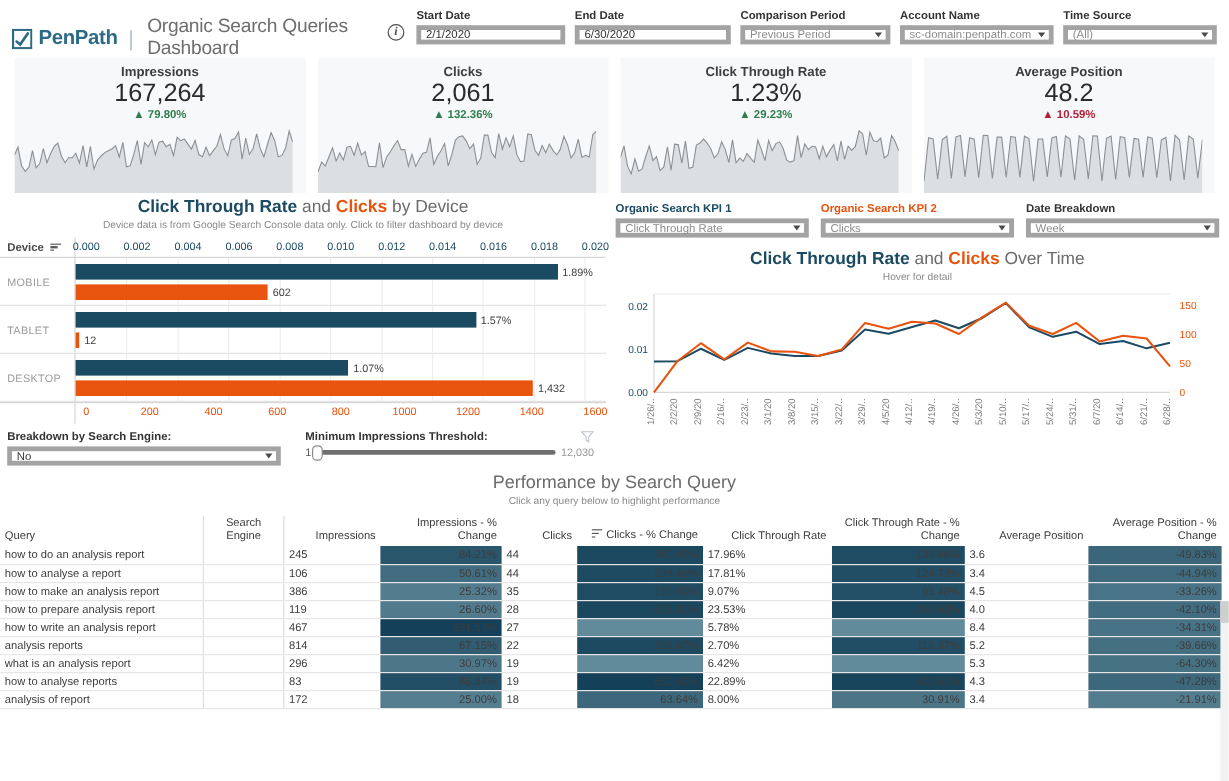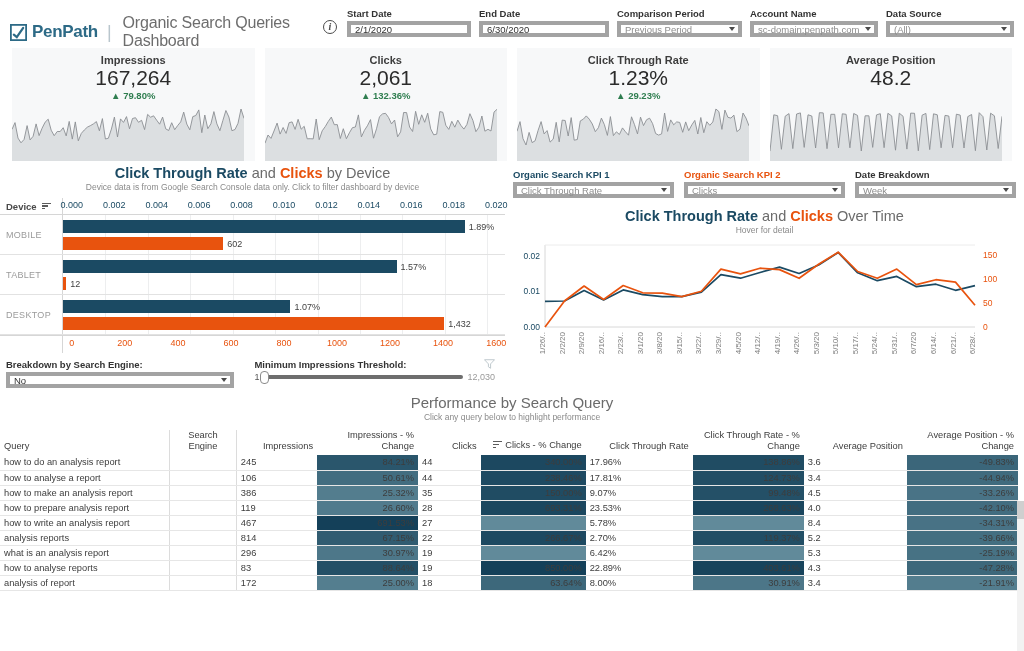--- a/index.html
+++ b/index.html
@@ -149,21 +149,21 @@
         </div>
       </div>
       <div class="filter" style="width:128px">
         <div class="filter-label">Account Name</div>
         <div class="filter-box muted">
           <span>sc-domain:penpath.com</span>
           <i class="caret"></i>
         </div>
       </div>
       <div class="filter" style="width:128px">
-        <div class="filter-label">Data Source</div>
+        <div class="filter-label">Time Source</div>
         <div class="filter-box muted">
           <span>(All)</span>
           <i class="caret"></i>
         </div>
       </div>
     </div>
   </div>
 
   <div class="kpi-row" id="kpi-row">
       <div class="kpi-card">
@@ -189,20 +189,21 @@
         <div class="kpi-value">1.23%</div>
         <div class="kpi-delta up"><span>▲</span> 29.23%</div>
         <svg class="spark" viewBox="0 0 232 56" preserveAspectRatio="none">
           <path d="M0.0 26.3 L3.0 16.6 L6.0 33.7 L9.0 40.0 L12.1 27.4 L15.1 37.6 L18.1 35.8 L21.1 25.4 L24.1 16.6 L27.1 28.9 L30.1 25.6 L33.1 37.1 L36.2 34.1 L39.2 17.3 L42.2 36.9 L45.2 15.1 L48.2 15.5 L51.2 31.0 L54.2 12.6 L57.2 35.2 L60.3 34.5 L63.3 15.9 L66.3 14.2 L69.3 10.9 L72.3 14.2 L75.3 19.0 L78.3 26.7 L81.4 22.7 L84.4 13.1 L87.4 19.7 L90.4 30.4 L93.4 11.6 L96.4 30.6 L99.4 26.8 L102.4 29.5 L105.5 22.9 L108.5 26.8 L111.5 30.2 L114.5 11.8 L117.5 19.7 L120.5 28.9 L123.5 12.1 L126.5 20.6 L129.6 14.7 L132.6 13.2 L135.6 18.6 L138.6 28.5 L141.6 30.1 L144.6 28.9 L147.6 8.0 L150.6 26.4 L153.7 14.9 L156.7 19.8 L159.7 16.9 L162.7 17.4 L165.7 27.3 L168.7 16.9 L171.7 25.7 L174.8 19.9 L177.8 15.4 L180.8 29.0 L183.8 12.5 L186.8 27.7 L189.8 16.7 L192.8 20.3 L195.8 17.0 L198.9 4.0 L201.9 6.6 L204.9 24.4 L207.9 5.1 L210.9 12.3 L213.9 13.1 L216.9 10.1 L219.9 26.6 L223.0 24.2 L226.0 8.0 L229.0 13.1 L232.0 20.9 L232 56 L0 56 Z" fill="#dcdfe1"></path>
           <path d="M0.0 26.3 L3.0 16.6 L6.0 33.7 L9.0 40.0 L12.1 27.4 L15.1 37.6 L18.1 35.8 L21.1 25.4 L24.1 16.6 L27.1 28.9 L30.1 25.6 L33.1 37.1 L36.2 34.1 L39.2 17.3 L42.2 36.9 L45.2 15.1 L48.2 15.5 L51.2 31.0 L54.2 12.6 L57.2 35.2 L60.3 34.5 L63.3 15.9 L66.3 14.2 L69.3 10.9 L72.3 14.2 L75.3 19.0 L78.3 26.7 L81.4 22.7 L84.4 13.1 L87.4 19.7 L90.4 30.4 L93.4 11.6 L96.4 30.6 L99.4 26.8 L102.4 29.5 L105.5 22.9 L108.5 26.8 L111.5 30.2 L114.5 11.8 L117.5 19.7 L120.5 28.9 L123.5 12.1 L126.5 20.6 L129.6 14.7 L132.6 13.2 L135.6 18.6 L138.6 28.5 L141.6 30.1 L144.6 28.9 L147.6 8.0 L150.6 26.4 L153.7 14.9 L156.7 19.8 L159.7 16.9 L162.7 17.4 L165.7 27.3 L168.7 16.9 L171.7 25.7 L174.8 19.9 L177.8 15.4 L180.8 29.0 L183.8 12.5 L186.8 27.7 L189.8 16.7 L192.8 20.3 L195.8 17.0 L198.9 4.0 L201.9 6.6 L204.9 24.4 L207.9 5.1 L210.9 12.3 L213.9 13.1 L216.9 10.1 L219.9 26.6 L223.0 24.2 L226.0 8.0 L229.0 13.1 L232.0 20.9" fill="none" stroke="#8b8f93" stroke-width="0.9"></path>
         </svg>
       </div>
       <div class="kpi-card">
         <div class="kpi-title">Average Position</div>
         <div class="kpi-value">48.2</div>
+        <div class="kpi-delta down"><span>▲</span> 10.59%</div>
         <svg class="spark" viewBox="0 0 232 56" preserveAspectRatio="none">
           <path d="M0.0 46.1 L3.8 9.8 L7.6 10.7 L11.4 44.3 L15.2 11.2 L19.0 8.6 L22.8 43.6 L26.6 9.0 L30.4 7.9 L34.2 42.4 L38.0 9.8 L41.8 11.0 L45.6 43.0 L49.4 7.7 L53.2 7.9 L57.0 43.7 L60.9 9.3 L64.7 9.3 L68.5 42.9 L72.3 8.8 L76.1 9.3 L79.9 42.8 L83.7 8.5 L87.5 10.4 L91.3 46.0 L95.1 10.8 L98.9 10.8 L102.7 42.4 L106.5 9.9 L110.3 8.7 L114.1 42.7 L117.9 8.3 L121.7 10.9 L125.5 45.2 L129.3 8.2 L133.1 11.3 L136.9 44.1 L140.7 8.1 L144.5 8.3 L148.3 45.8 L152.1 10.2 L155.9 8.4 L159.7 44.6 L163.5 8.8 L167.3 9.8 L171.1 42.8 L175.0 10.4 L178.8 11.0 L182.6 42.8 L186.4 9.2 L190.2 10.1 L194.0 43.0 L197.8 11.6 L201.6 9.5 L205.4 45.7 L209.2 7.7 L213.0 11.7 L216.8 45.0 L220.6 8.2 L224.4 10.8 L228.2 43.5 L232.0 11.3 L232 56 L0 56 Z" fill="#dcdfe1"></path>
           <path d="M0.0 46.1 L3.8 9.8 L7.6 10.7 L11.4 44.3 L15.2 11.2 L19.0 8.6 L22.8 43.6 L26.6 9.0 L30.4 7.9 L34.2 42.4 L38.0 9.8 L41.8 11.0 L45.6 43.0 L49.4 7.7 L53.2 7.9 L57.0 43.7 L60.9 9.3 L64.7 9.3 L68.5 42.9 L72.3 8.8 L76.1 9.3 L79.9 42.8 L83.7 8.5 L87.5 10.4 L91.3 46.0 L95.1 10.8 L98.9 10.8 L102.7 42.4 L106.5 9.9 L110.3 8.7 L114.1 42.7 L117.9 8.3 L121.7 10.9 L125.5 45.2 L129.3 8.2 L133.1 11.3 L136.9 44.1 L140.7 8.1 L144.5 8.3 L148.3 45.8 L152.1 10.2 L155.9 8.4 L159.7 44.6 L163.5 8.8 L167.3 9.8 L171.1 42.8 L175.0 10.4 L178.8 11.0 L182.6 42.8 L186.4 9.2 L190.2 10.1 L194.0 43.0 L197.8 11.6 L201.6 9.5 L205.4 45.7 L209.2 7.7 L213.0 11.7 L216.8 45.0 L220.6 8.2 L224.4 10.8 L228.2 43.5 L232.0 11.3" fill="none" stroke="#8b8f93" stroke-width="0.9"></path>
         </svg>
       </div>
     </div>
 
   <div class="mid">
 
     <div class="left-panel">
@@ -522,21 +523,21 @@
         <tr>
           <td class="td-q">what is an analysis report</td>
           <td class="td-num th-sep"></td>
           <td class="td-num th-sep">296</td>
           <td class="heat" style="background: rgb(77, 119, 137);">30.97%</td>
           <td class="td-num">19</td>
           <td class="heat" style="background: rgb(97, 138, 154);"></td>
           <td class="td-num">6.42%</td>
           <td class="heat" style="background: rgb(97, 138, 154);"></td>
           <td class="td-num">5.3</td>
-          <td class="heat" style="background: rgb(71, 114, 132);">-25.19%</td>
+          <td class="heat" style="background: rgb(71, 114, 132);">-64.30%</td>
         </tr>
         <tr>
           <td class="td-q">how to analyse reports</td>
           <td class="td-num th-sep"></td>
           <td class="td-num th-sep">83</td>
           <td class="heat" style="background: rgb(35, 79, 102);">88.64%</td>
           <td class="td-num">19</td>
           <td class="heat" style="background: rgb(20, 64, 89);">850.00%</td>
           <td class="td-num">22.89%</td>
           <td class="heat" style="background: rgb(24, 68, 92);">403.61%</td>

